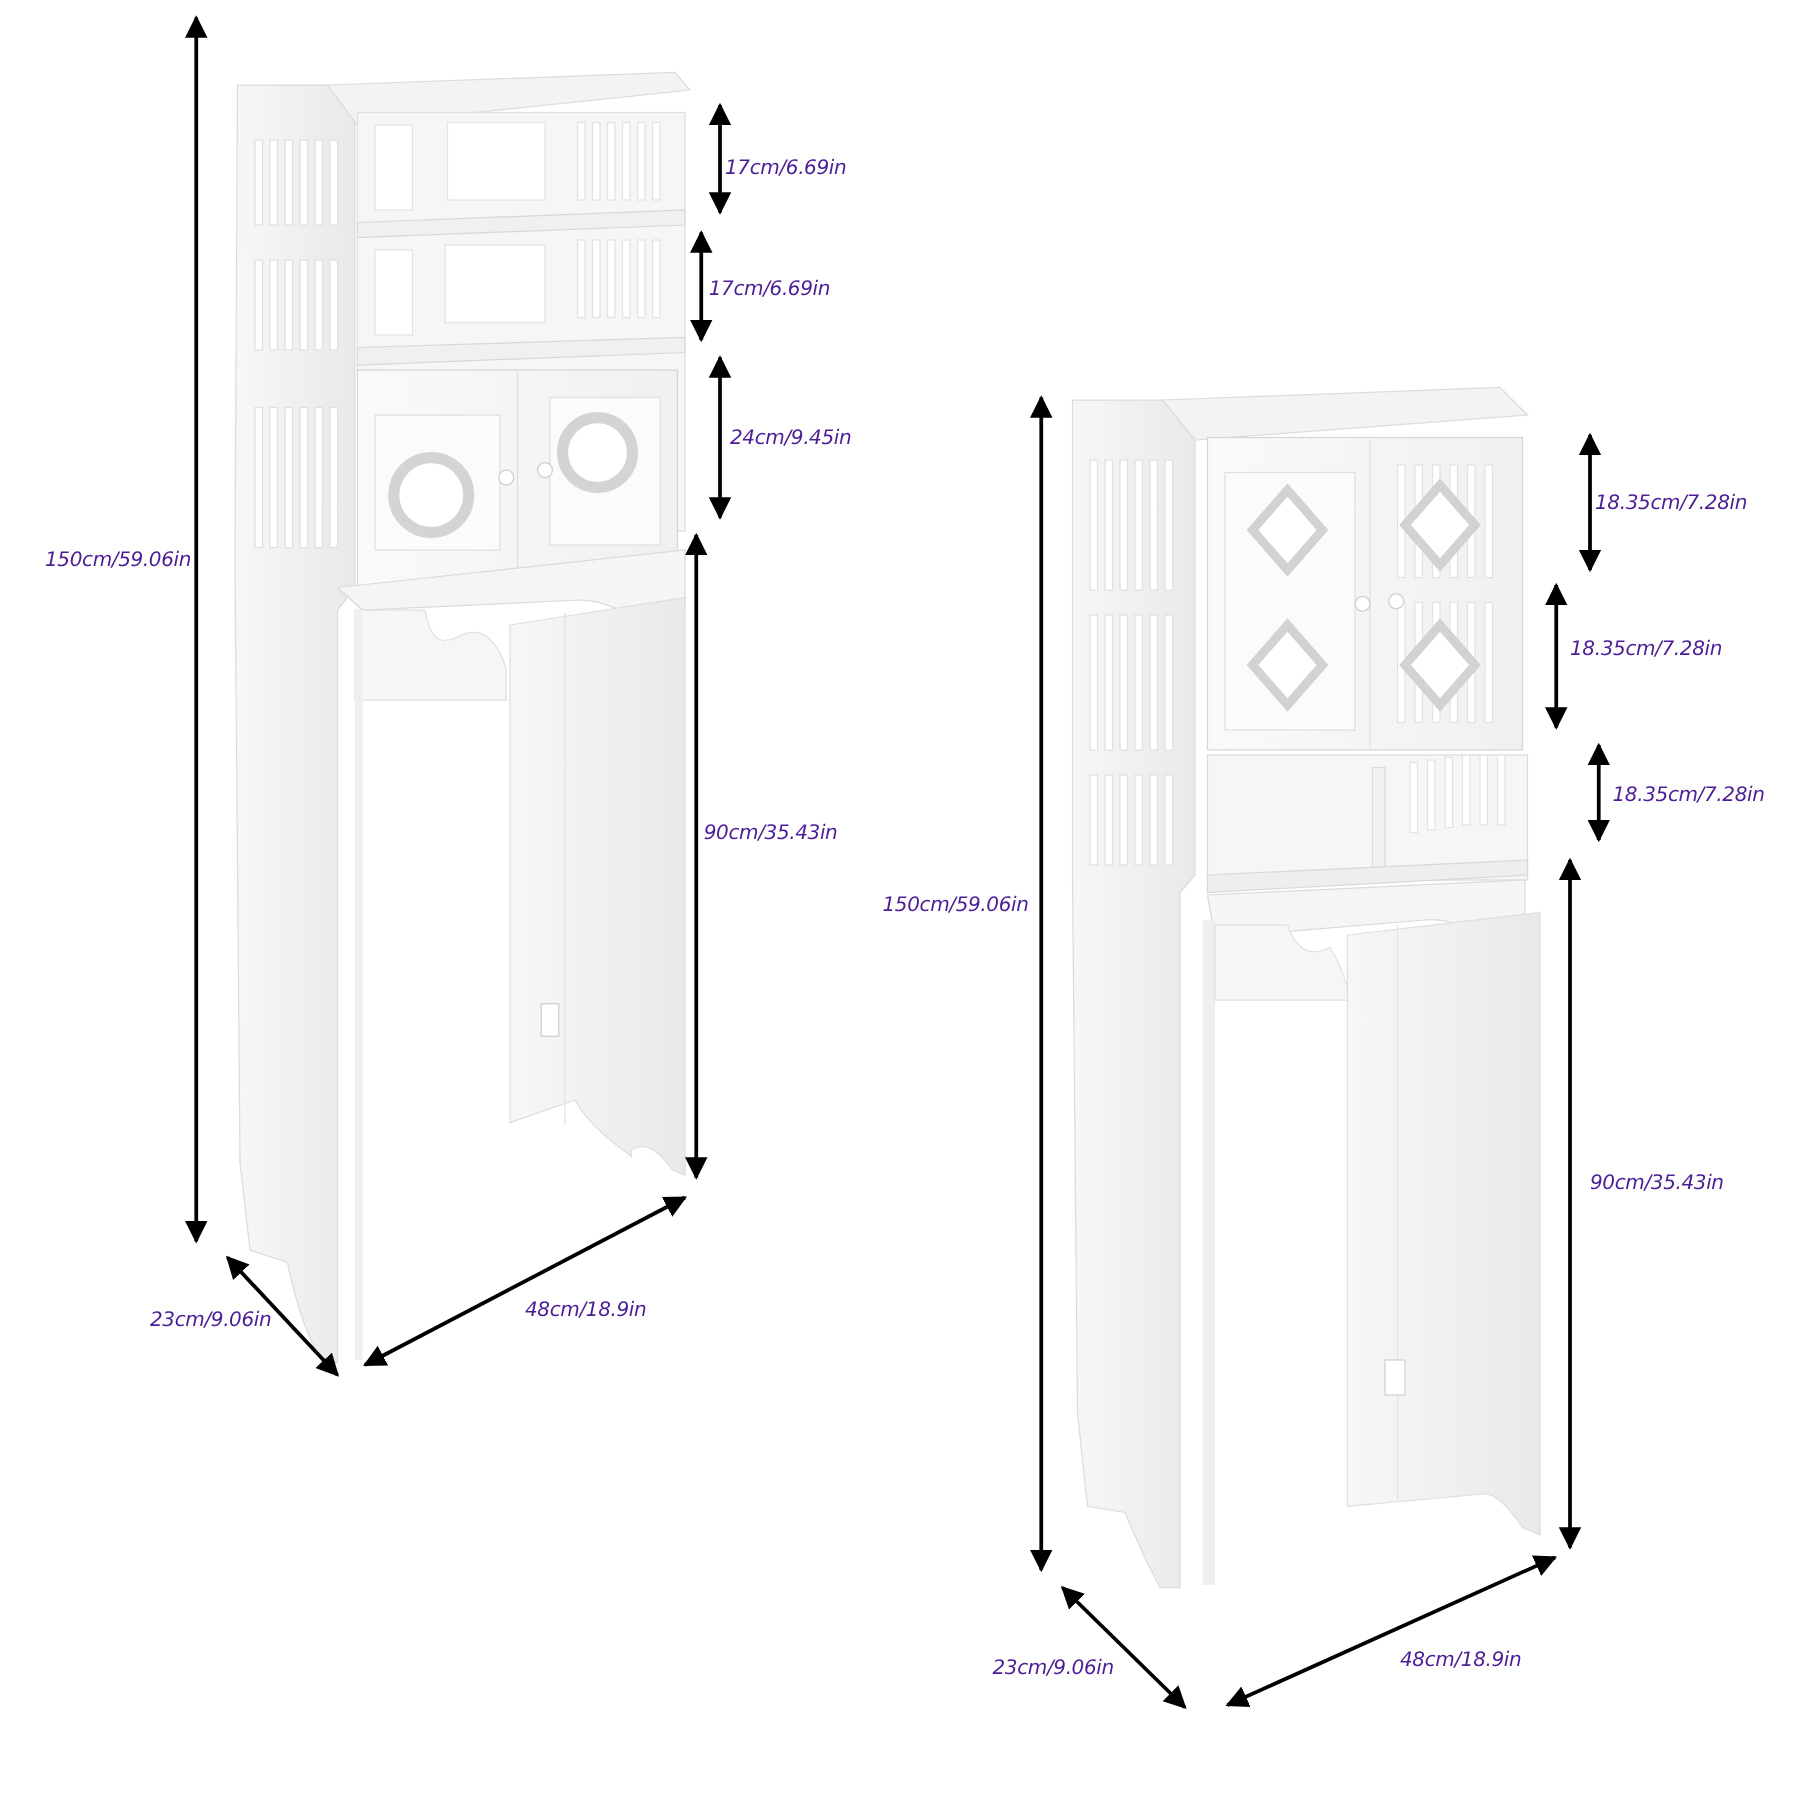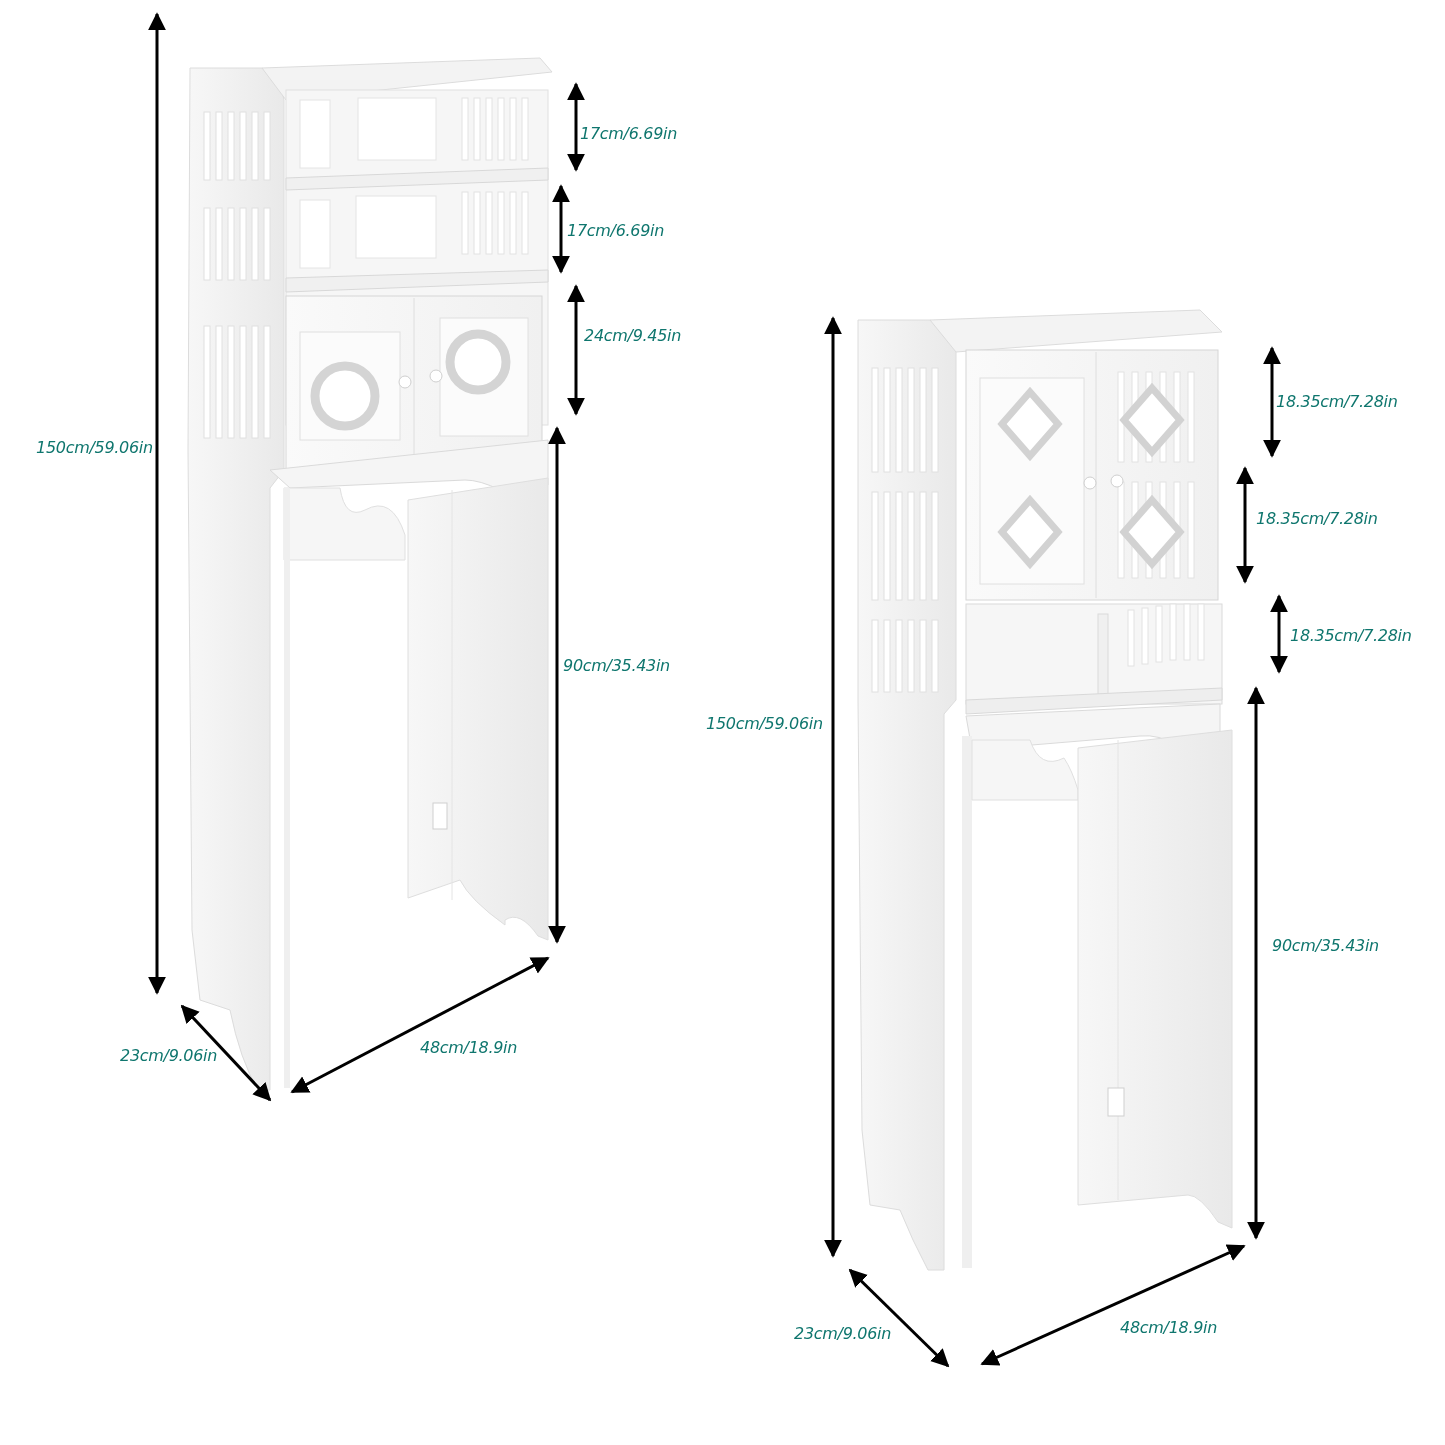--- a/index.html
+++ b/index.html
@@ -1,19 +1,19 @@
 <!DOCTYPE html>
 <html><head>
 <meta charset="utf-8">
 <style>
   html, body { margin:0; padding:0; background:#ffffff; }
   body { width:1445px; height:1445px; position:relative; overflow:hidden;
          font-family:"DejaVu Sans", sans-serif; }
   #stage { position:absolute; left:0; top:0; width:1445px; height:1445px; }
-  .dim-label { position:absolute; font-style:italic; font-size:16px; color:#0f766e;
+  .dim-label { position:absolute; font-style:italic; font-size:16px; color:#4c1d95;
                white-space:nowrap; letter-spacing:-0.3px; }
   svg { position:absolute; left:0; top:0; }
 </style>
 </head>
 <body>
 
 <div id="stage">
 
 <svg width="1445" height="1445" viewBox="0 0 1445 1445">
   <defs>
@@ -194,21 +194,21 @@
     <line x1="1279" y1="596" x2="1279" y2="672" marker-start="url(#ah)" marker-end="url(#ah)"></line>
     <line x1="1256" y1="688" x2="1256" y2="1238" marker-start="url(#ah)" marker-end="url(#ah)"></line>
     <line x1="850" y1="1270" x2="948" y2="1366" marker-start="url(#ah)" marker-end="url(#ah)"></line>
     <line x1="982" y1="1364" x2="1244" y2="1246" marker-start="url(#ah)" marker-end="url(#ah)"></line>
   </g>
 </svg>
 
 <div class="dim-label" style="left:36px;top:438px;">150cm/59.06in</div>
 <div class="dim-label" style="left:580px;top:124px;">17cm/6.69in</div>
 <div class="dim-label" style="left:567px;top:221px;">17cm/6.69in</div>
-<div class="dim-label" style="left:584px;top:326px;text-align:center;">24cm/9.45in</div>
+<div class="dim-label" style="left:584px;top:340px;text-align:center;">24cm/9.45in</div>
 <div class="dim-label" style="left:563px;top:656px;">90cm/35.43in</div>
 <div class="dim-label" style="left:120px;top:1046px;">23cm/9.06in</div>
 <div class="dim-label" style="left:420px;top:1038px;">48cm/18.9in</div>
 
 <div class="dim-label" style="left:706px;top:714px;">150cm/59.06in</div>
 <div class="dim-label" style="left:1276px;top:392px;">18.35cm/7.28in</div>
 <div class="dim-label" style="left:1256px;top:509px;">18.35cm/7.28in</div>
 <div class="dim-label" style="left:1290px;top:626px;">18.35cm/7.28in</div>
 <div class="dim-label" style="left:1272px;top:936px;">90cm/35.43in</div>
 <div class="dim-label" style="left:794px;top:1324px;">23cm/9.06in</div>

